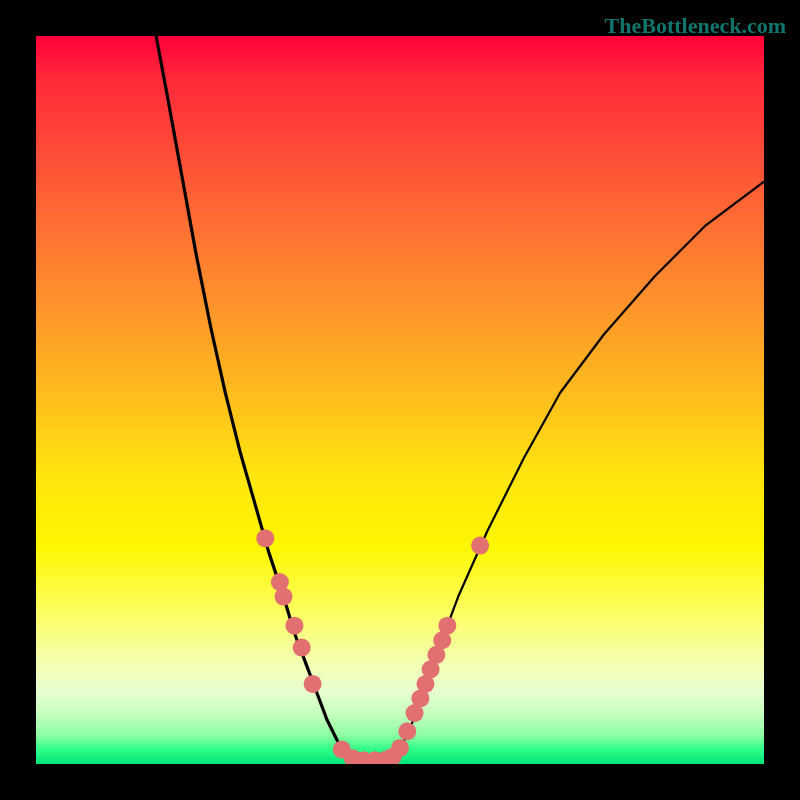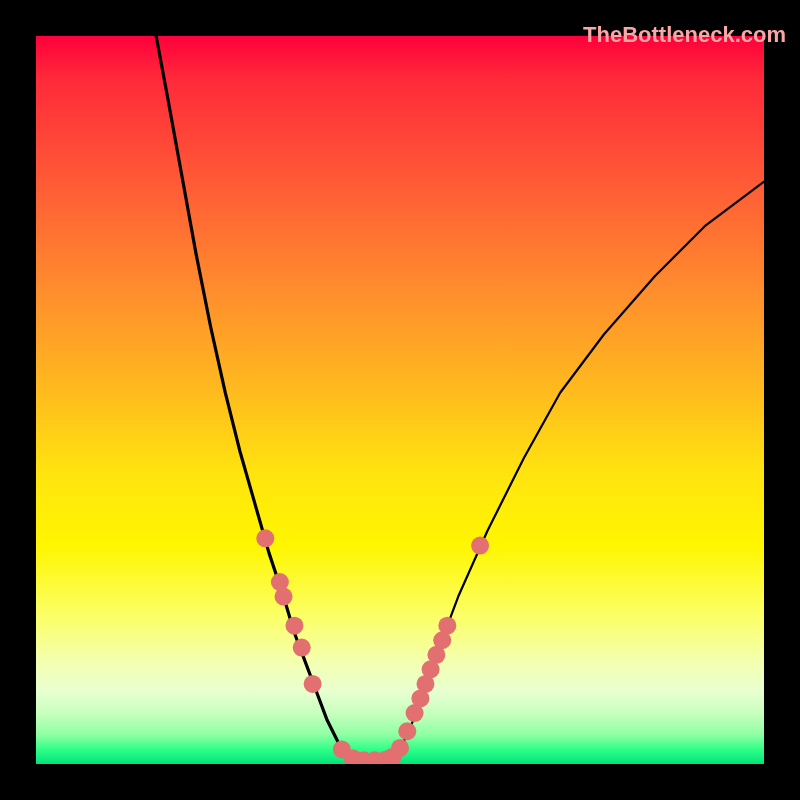--- a/index.html
+++ b/index.html
@@ -1,25 +1,25 @@
 <!DOCTYPE html>
 <html><head>
 <meta charset="utf-8">
 <style>
   * { margin: 0; padding: 0; box-sizing: border-box; }
   html, body { width: 800px; height: 800px; overflow: hidden; }
   body { background: #000; position: relative; }
   .watermark {
     position: absolute;
-    top: 22px;
+    top: 13px;
     right: 14px;
-    font-family: Liberation Sans, sans-serif;
+    font-family: Liberation Serif, serif;
     font-size: 22px;
     font-weight: 600;
-    color: #fca5a5;
+    color: #0f766e;
     z-index: 5;
   }
   .plot-area {
     position: absolute;
     left: 36px;
     top: 36px;
     width: 728px;
     height: 728px;
     
     background: linear-gradient(

